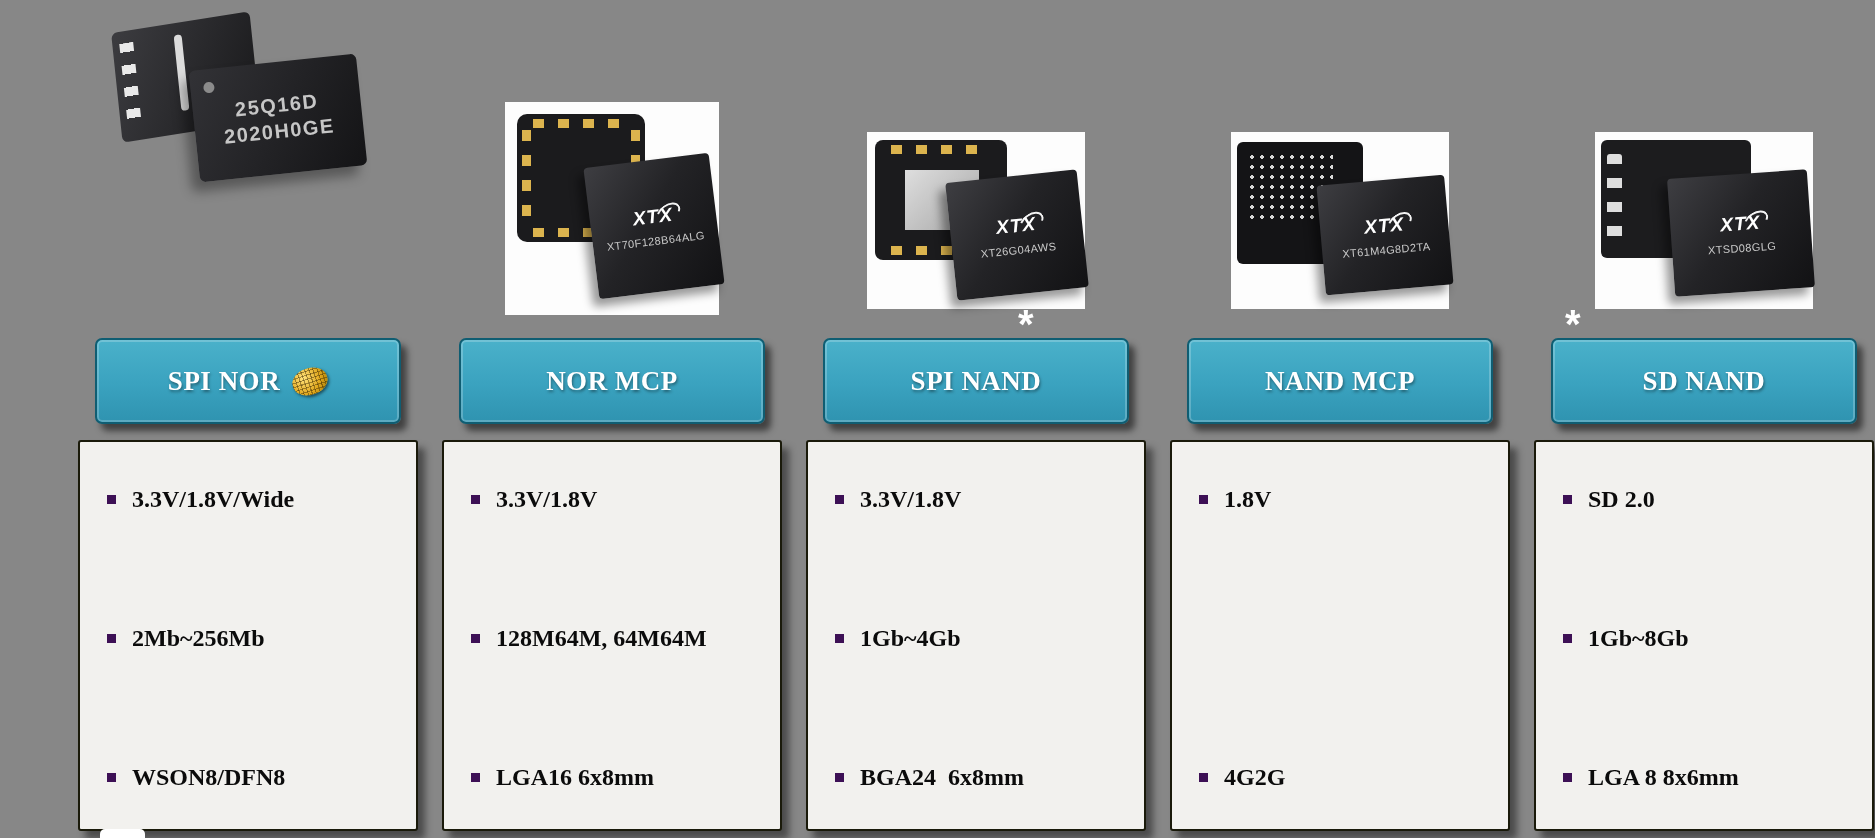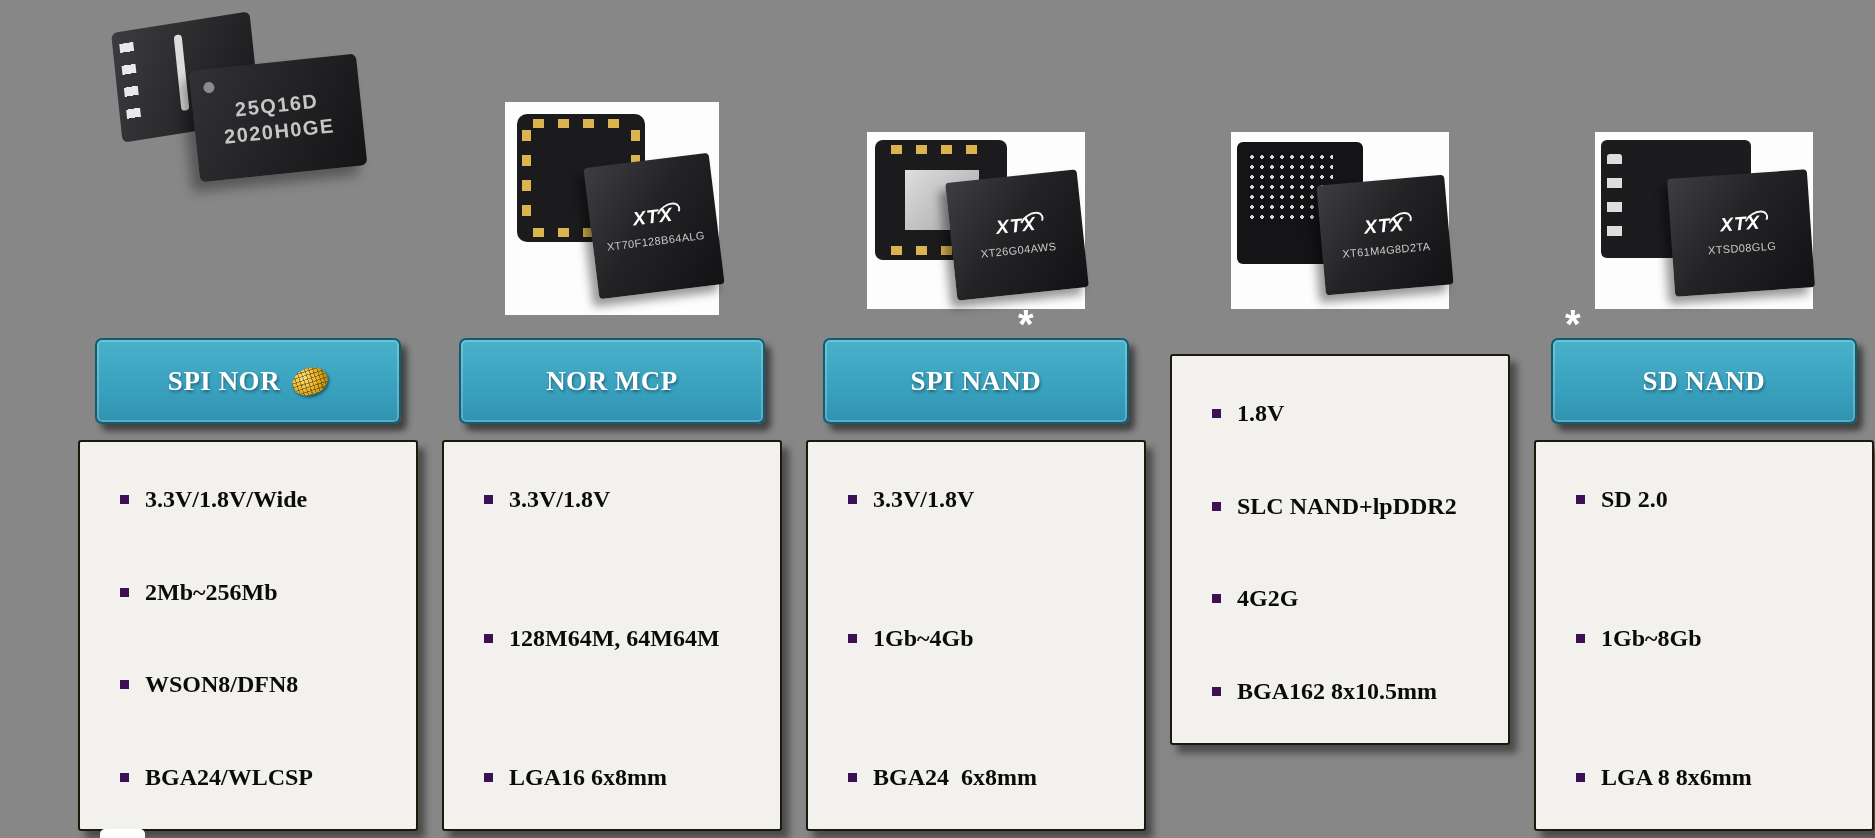--- a/index.html
+++ b/index.html
@@ -86,21 +86,21 @@
   .asterisk{position:absolute;top:-34px;color:#fff;font-size:40px;font-weight:bold;
     font-family:"Liberation Sans",sans-serif;line-height:1;}
   .a-right{left:50%;margin-left:42px;}
   .a-left{left:14px;}
 
   
   .panel{
     margin-top:16px;height:391px;box-sizing:border-box;border-radius:3px;
     background:#f2f1ee;border:2px solid #1a1a0a;
     box-shadow:7px 8px 7px rgba(15,15,15,.5);
-    padding:44px 16px 38px 40px;
+    padding:44px 16px 38px 27px;
     display:flex;flex-direction:column;justify-content:space-between;
   }
   .spec{display:flex;align-items:center;}
   .bullet{width:9px;height:9px;background:#3d1055;margin-right:16px;flex:0 0 9px;}
   .spec-text{font-size:24px;font-weight:bold;color:#0b0b0b;white-space:pre;}
 
   .white-notch{position:absolute;left:100px;bottom:0;width:45px;height:9px;
     background:#fff;border-radius:5px 5px 0 0;}
 </style>
 </head>
@@ -134,24 +134,20 @@
             <span class="bullet"></span>
             <span class="spec-text">3.3V/1.8V/Wide</span>
           </div>
         <div class="spec">
             <span class="bullet"></span>
             <span class="spec-text">2Mb~256Mb</span>
           </div>
         <div class="spec">
             <span class="bullet"></span>
             <span class="spec-text">WSON8/DFN8</span>
-          </div>
-        <div class="spec">
-            <span class="bullet"></span>
-            <span class="spec-text">BGA24/WLCSP</span>
           </div>
       </div>
     </div>
 
     <div class="col">
       <div class="chip-area">
         <div class="card tall">
           <div class="qfn q2">
             <span class="pads h top"></span>
             <span class="pads h bottom"></span>
@@ -226,36 +222,33 @@
         <div class="card">
           <div class="bga">
             <span class="balls"></span>
           </div>
           <div class="pkg p4">
             <span class="xtx">XTX</span>
             <span class="part">XT61M4G8D2TA</span>
           </div>
         </div>
       </div>
+      <div class="btn-wrap">
+        <div class="cat-btn">
+          <span>NAND MCP</span>
+        </div>
+      </div>
       <div class="panel">
         <div class="spec">
             <span class="bullet"></span>
             <span class="spec-text">1.8V</span>
           </div>
         <div class="spec">
             <span class="bullet"></span>
-            <span class="spec-text">SLC NAND+lpDDR2</span>
-          </div>
-        <div class="spec">
-            <span class="bullet"></span>
             <span class="spec-text">4G2G</span>
-          </div>
-        <div class="spec">
-            <span class="bullet"></span>
-            <span class="spec-text">BGA162 8x10.5mm</span>
           </div>
       </div>
     </div>
 
     <div class="col">
       <div class="chip-area">
         <div class="card">
           <div class="sdback">
             <span class="padside"></span>
           </div>

